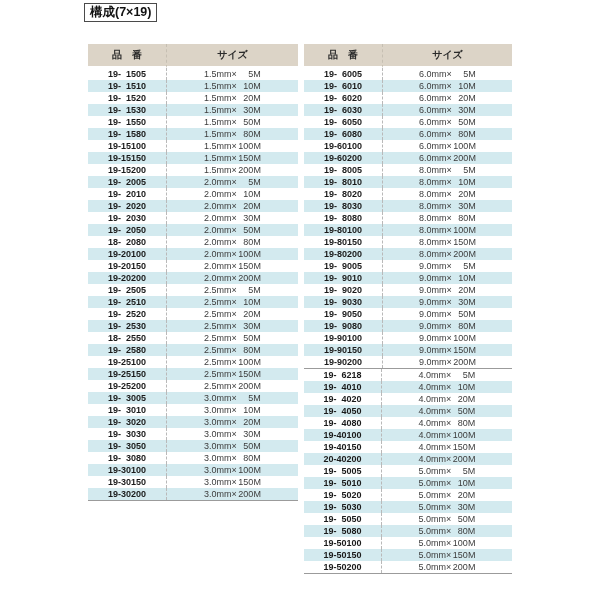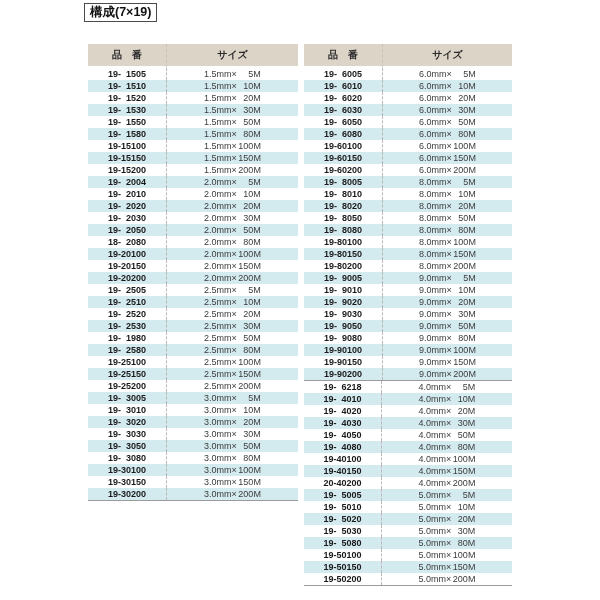--- a/index.html
+++ b/index.html
@@ -99,21 +99,21 @@
           </tr>
           <tr>
             <td class="code">19-15150</td>
             <td class="size"><span class="dim">1.5mm×</span><span class="len">150M</span></td>
           </tr>
           <tr>
             <td class="code">19-15200</td>
             <td class="size"><span class="dim">1.5mm×</span><span class="len">200M</span></td>
           </tr>
           <tr>
-            <td class="code">19- 2004</td>
+            <td class="code">19- 2005</td>
             <td class="size"><span class="dim">2.0mm×</span><span class="len">5M</span></td>
           </tr>
           <tr>
             <td class="code">19- 2010</td>
             <td class="size"><span class="dim">2.0mm×</span><span class="len">10M</span></td>
           </tr>
           <tr>
             <td class="code">19- 2020</td>
             <td class="size"><span class="dim">2.0mm×</span><span class="len">20M</span></td>
           </tr>
@@ -151,21 +151,21 @@
           </tr>
           <tr>
             <td class="code">19- 2520</td>
             <td class="size"><span class="dim">2.5mm×</span><span class="len">20M</span></td>
           </tr>
           <tr>
             <td class="code">19- 2530</td>
             <td class="size"><span class="dim">2.5mm×</span><span class="len">30M</span></td>
           </tr>
           <tr>
-            <td class="code">19- 1980</td>
+            <td class="code">18- 2550</td>
             <td class="size"><span class="dim">2.5mm×</span><span class="len">50M</span></td>
           </tr>
           <tr>
             <td class="code">19- 2580</td>
             <td class="size"><span class="dim">2.5mm×</span><span class="len">80M</span></td>
           </tr>
           <tr>
             <td class="code">19-25100</td>
             <td class="size"><span class="dim">2.5mm×</span><span class="len">100M</span></td>
           </tr>
@@ -248,42 +248,38 @@
           </tr>
           <tr>
             <td class="code">19- 6080</td>
             <td class="size"><span class="dim">6.0mm×</span><span class="len">80M</span></td>
           </tr>
           <tr>
             <td class="code">19-60100</td>
             <td class="size"><span class="dim">6.0mm×</span><span class="len">100M</span></td>
           </tr>
           <tr>
-            <td class="code">19-60150</td>
-            <td class="size"><span class="dim">6.0mm×</span><span class="len">150M</span></td>
-          </tr>
-          <tr>
             <td class="code">19-60200</td>
             <td class="size"><span class="dim">6.0mm×</span><span class="len">200M</span></td>
           </tr>
           <tr>
             <td class="code">19- 8005</td>
             <td class="size"><span class="dim">8.0mm×</span><span class="len">5M</span></td>
           </tr>
           <tr>
             <td class="code">19- 8010</td>
             <td class="size"><span class="dim">8.0mm×</span><span class="len">10M</span></td>
           </tr>
           <tr>
             <td class="code">19- 8020</td>
             <td class="size"><span class="dim">8.0mm×</span><span class="len">20M</span></td>
           </tr>
           <tr>
-            <td class="code">19- 8050</td>
-            <td class="size"><span class="dim">8.0mm×</span><span class="len">50M</span></td>
+            <td class="code">19- 8030</td>
+            <td class="size"><span class="dim">8.0mm×</span><span class="len">30M</span></td>
           </tr>
           <tr>
             <td class="code">19- 8080</td>
             <td class="size"><span class="dim">8.0mm×</span><span class="len">80M</span></td>
           </tr>
           <tr>
             <td class="code">19-80100</td>
             <td class="size"><span class="dim">8.0mm×</span><span class="len">100M</span></td>
           </tr>
           <tr>
@@ -344,24 +340,20 @@
           </tr>
           <tr>
             <td class="code">19- 4010</td>
             <td class="size"><span class="dim">4.0mm×</span><span class="len">10M</span></td>
           </tr>
           <tr>
             <td class="code">19- 4020</td>
             <td class="size"><span class="dim">4.0mm×</span><span class="len">20M</span></td>
           </tr>
           <tr>
-            <td class="code">19- 4030</td>
-            <td class="size"><span class="dim">4.0mm×</span><span class="len">30M</span></td>
-          </tr>
-          <tr>
             <td class="code">19- 4050</td>
             <td class="size"><span class="dim">4.0mm×</span><span class="len">50M</span></td>
           </tr>
           <tr>
             <td class="code">19- 4080</td>
             <td class="size"><span class="dim">4.0mm×</span><span class="len">80M</span></td>
           </tr>
           <tr>
             <td class="code">19-40100</td>
             <td class="size"><span class="dim">4.0mm×</span><span class="len">100M</span></td>
@@ -382,20 +374,24 @@
             <td class="code">19- 5010</td>
             <td class="size"><span class="dim">5.0mm×</span><span class="len">10M</span></td>
           </tr>
           <tr>
             <td class="code">19- 5020</td>
             <td class="size"><span class="dim">5.0mm×</span><span class="len">20M</span></td>
           </tr>
           <tr>
             <td class="code">19- 5030</td>
             <td class="size"><span class="dim">5.0mm×</span><span class="len">30M</span></td>
+          </tr>
+          <tr>
+            <td class="code">19- 5050</td>
+            <td class="size"><span class="dim">5.0mm×</span><span class="len">50M</span></td>
           </tr>
           <tr>
             <td class="code">19- 5080</td>
             <td class="size"><span class="dim">5.0mm×</span><span class="len">80M</span></td>
           </tr>
           <tr>
             <td class="code">19-50100</td>
             <td class="size"><span class="dim">5.0mm×</span><span class="len">100M</span></td>
           </tr>
           <tr>

